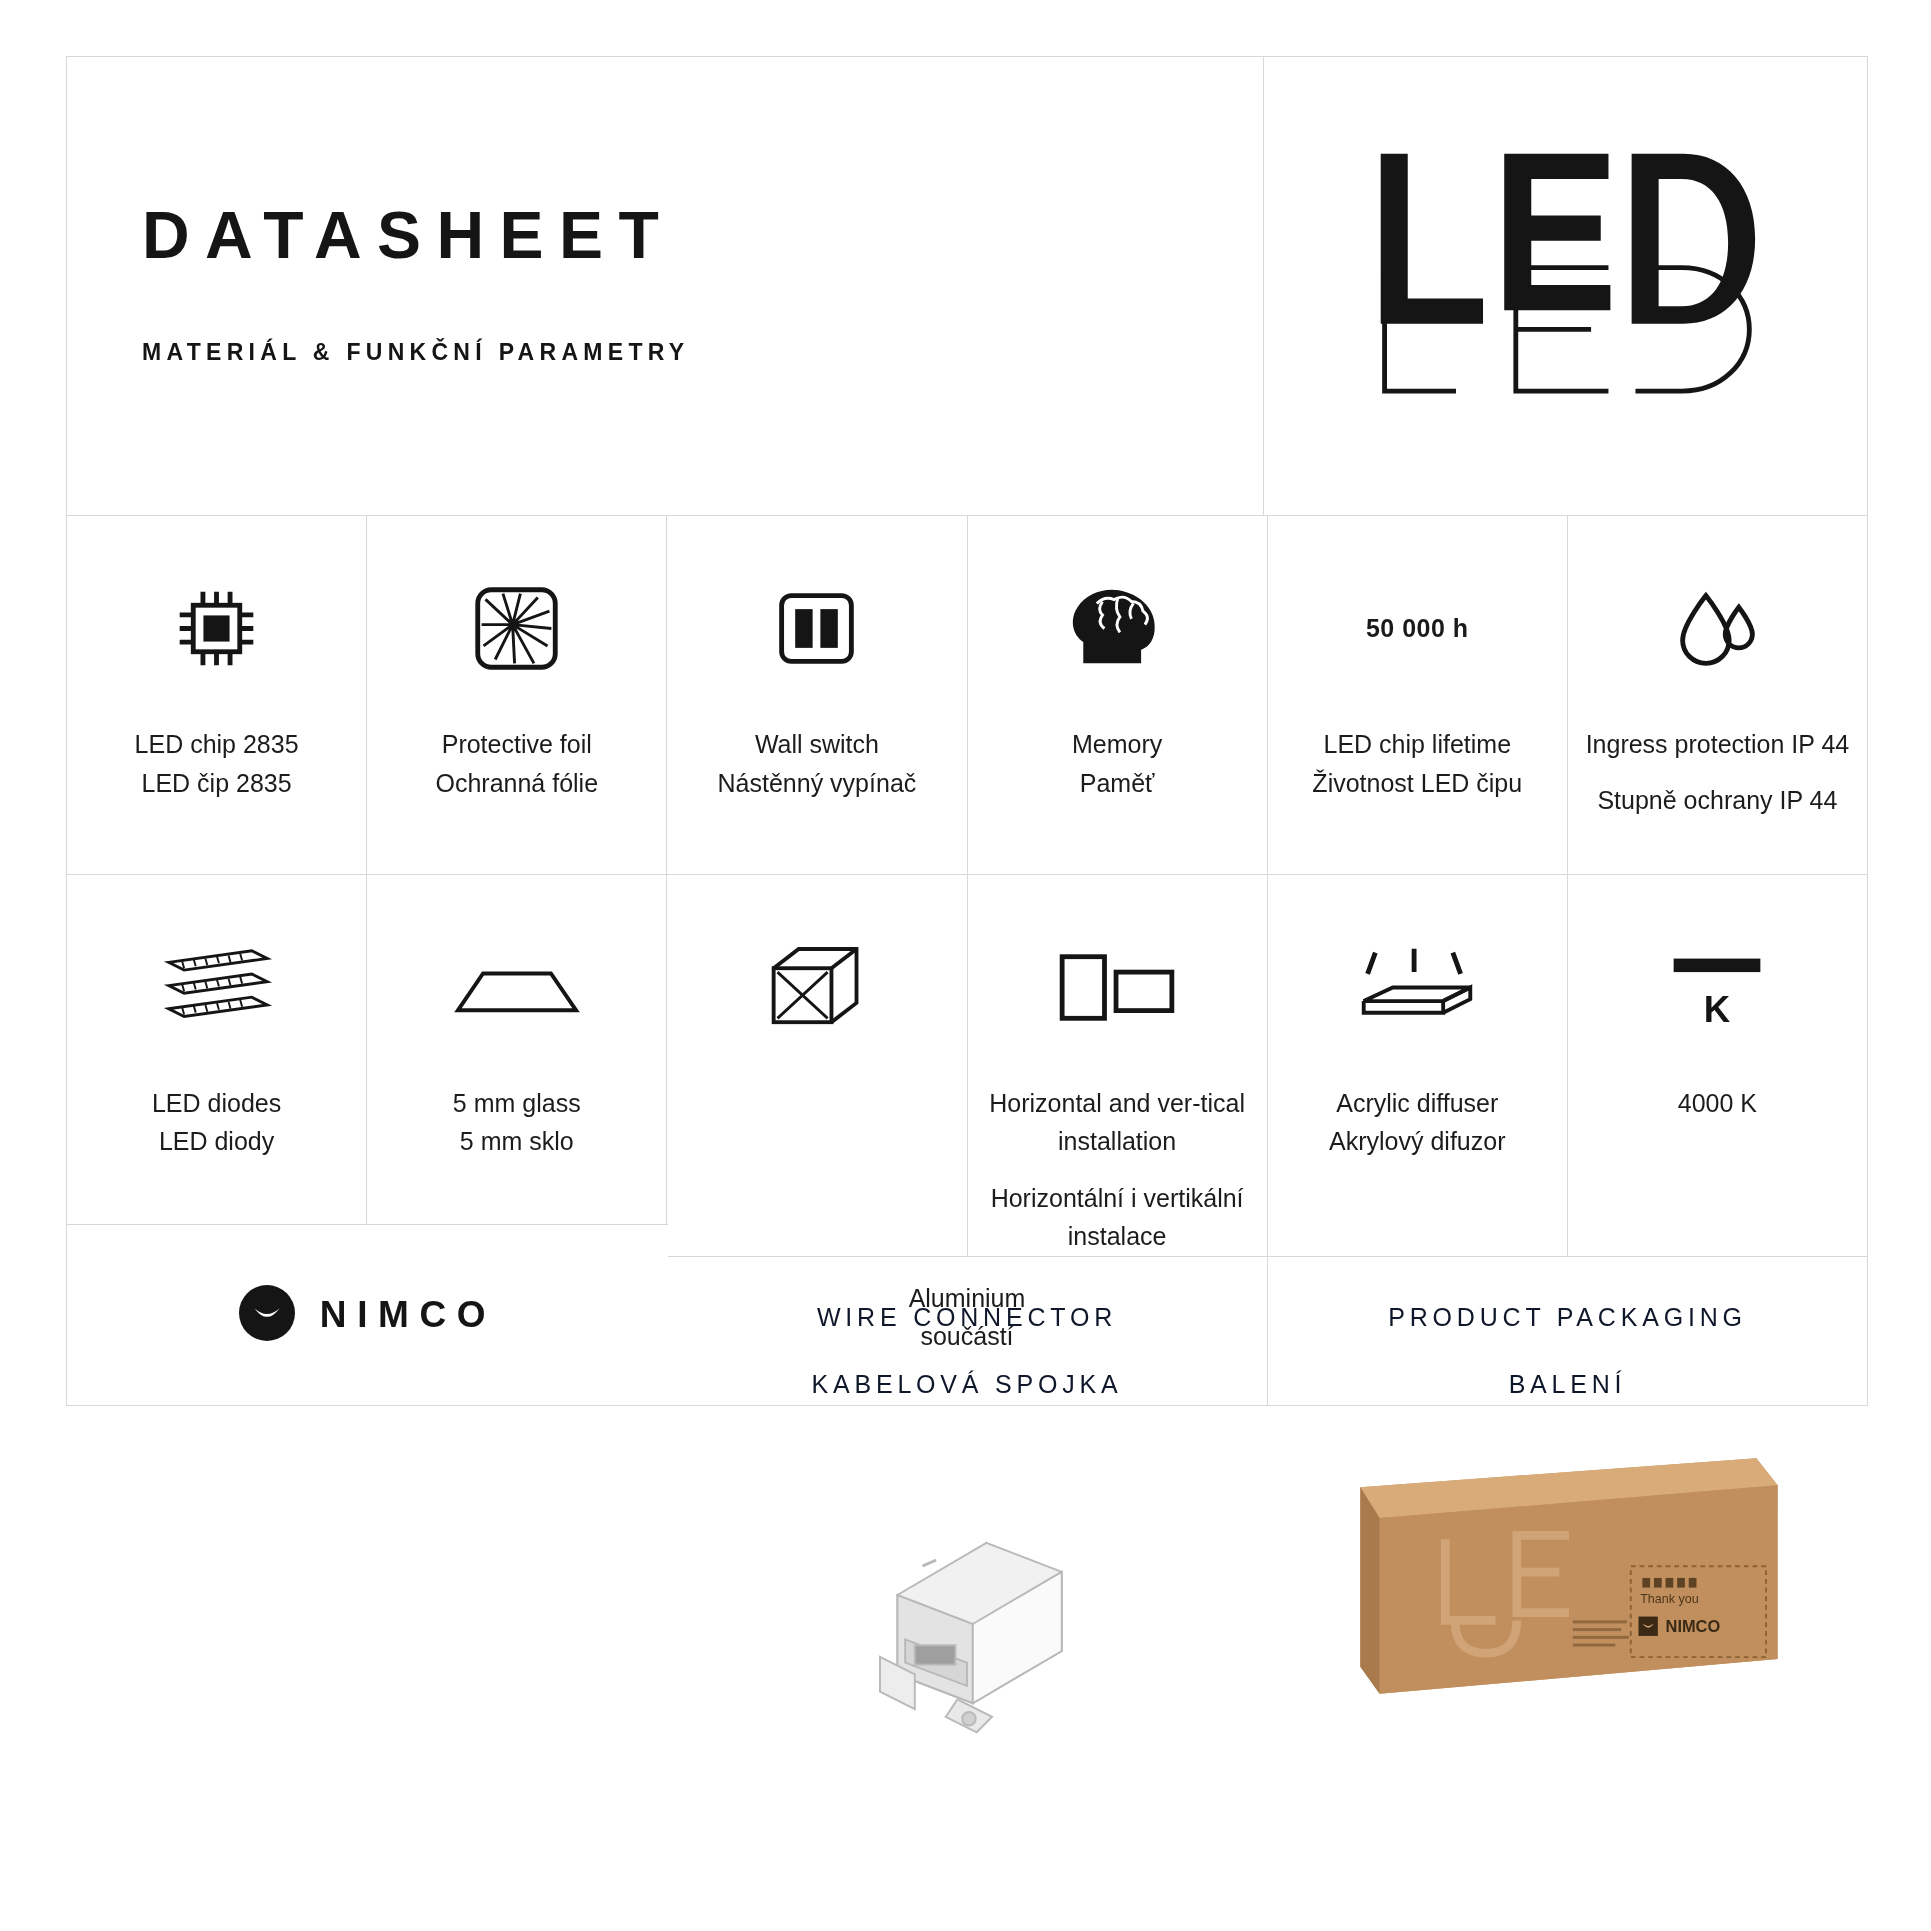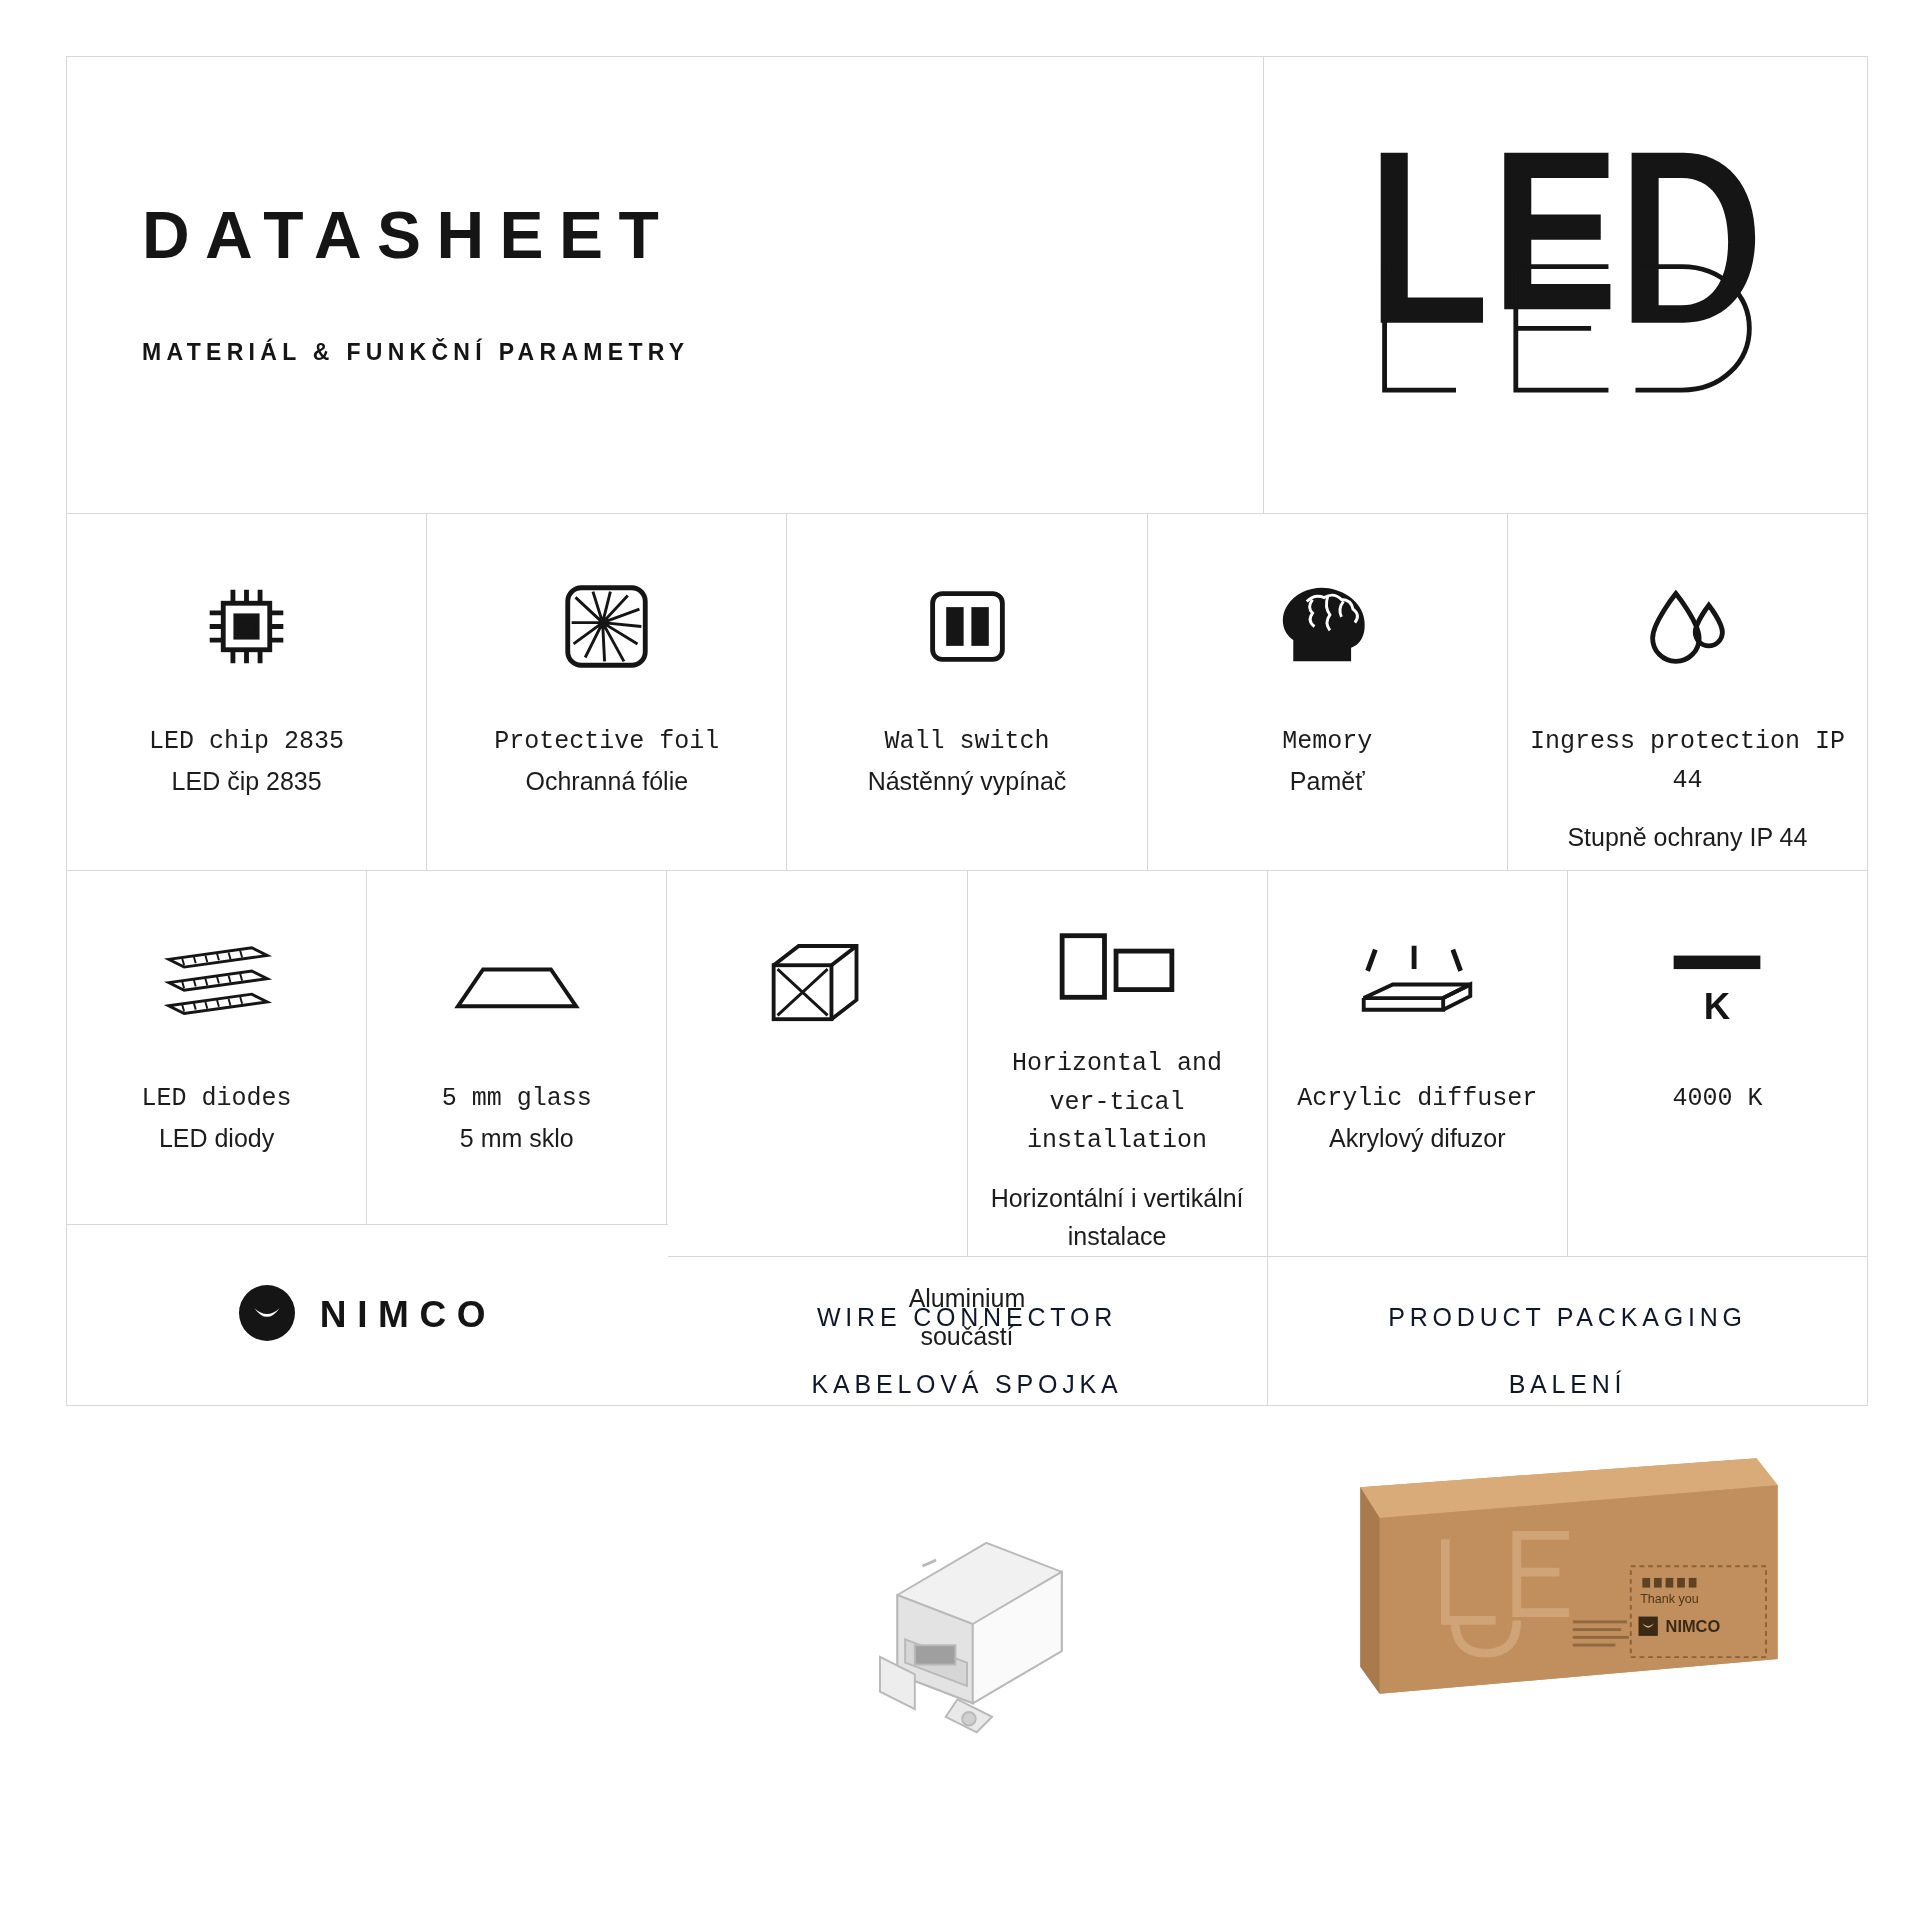--- a/index.html
+++ b/index.html
@@ -98,21 +98,21 @@
     font-weight: bold;
     letter-spacing: 0.5px;
   }
   .labels {
     margin-top: 33px;
     text-align: center;
     font-size: 25px;
     line-height: 1.55;
     color: #1c1c1c;
   }
-  .labels .en { display: block; font-family: Liberation Mono, monospace; }
+  .labels .en { display: block; }
   .labels .cs { display: block; }
   .labels .gap { display: block; height: 17.4px; }
 
   
   .row-3 {
     flex: 1;
     display: flex;
     box-sizing: border-box;
   }
   .b-cell {
@@ -279,20 +279,29 @@
             <path d="M72 22 q-6 8 -2 16"></path>
           </g>
         </svg>
       </div>
       <div class="labels">
         <span class="en">Memory</span>
         <span class="cs">Paměť</span>
       </div>
     </div>
 
+    <div class="cell">
+      <div class="icon-box">
+        <span class="lifetime-text">50 000 h</span>
+      </div>
+      <div class="labels">
+        <span class="en">LED chip lifetime</span>
+        <span class="cs">Životnost LED čipu</span>
+      </div>
+    </div>
 
     <div class="cell">
       <div class="icon-box">
         <svg width="97" height="93" viewBox="0 0 100 96" fill="none" stroke="#151515" stroke-width="5">
           <path d="M38 14 C38 14 14 44 14 60 a24 24 0 0 0 48 0 C62 44 38 14 38 14 Z"></path>
           <path d="M72 26 C72 26 58 44 58 54 a14 14 0 0 0 28 0 C86 44 72 26 72 26 Z"></path>
         </svg>
       </div>
       <div class="labels">
         <span class="en">Ingress protection IP 44</span>

